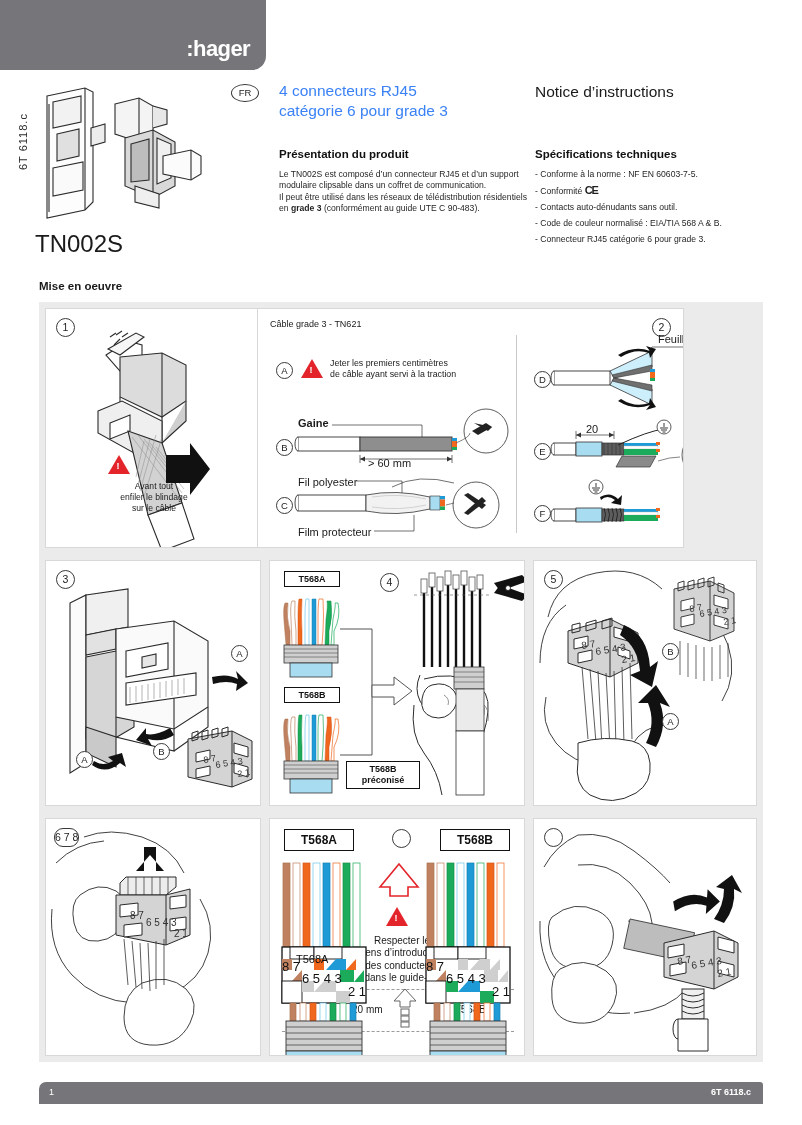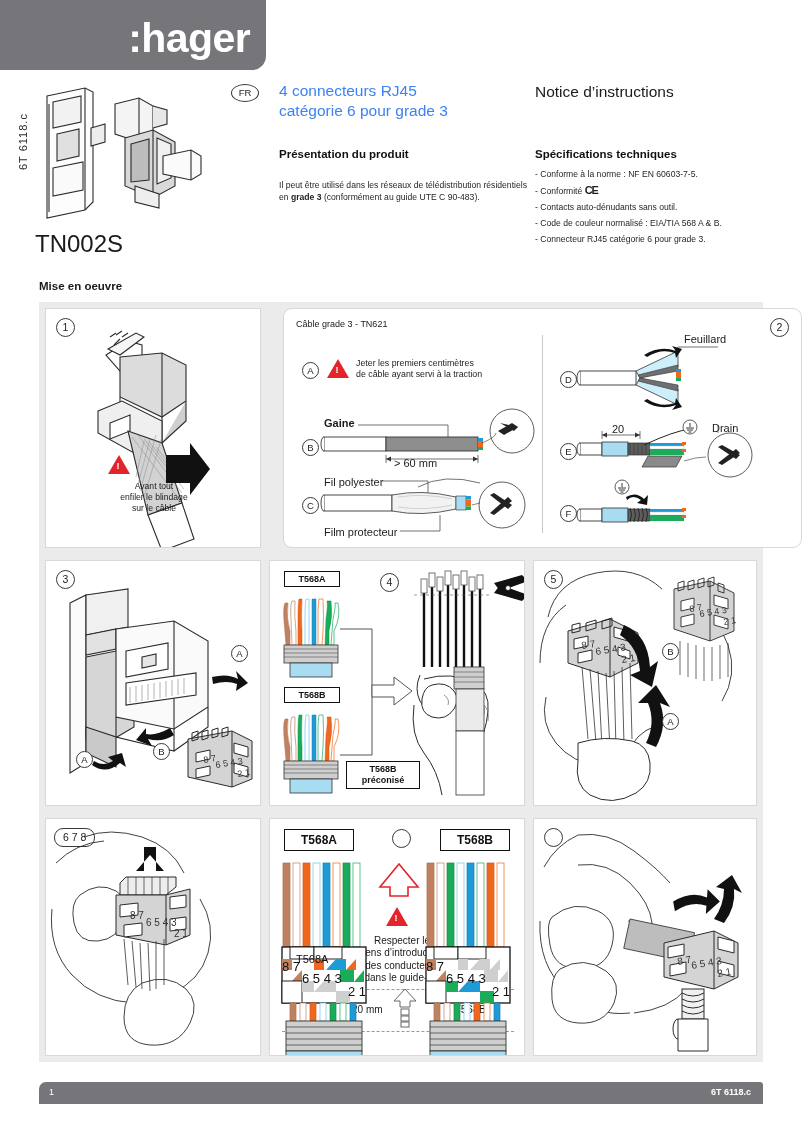--- a/index.html
+++ b/index.html
@@ -10,21 +10,21 @@
     color:#1a1a1a;
     -webkit-font-smoothing:antialiased;
   }
   
   .logo-block{
     position:absolute;left:0;top:0;width:266px;height:70px;
     background:#76767a;border-bottom-right-radius:14px;
   }
   .logo-text{
     position:absolute;right:16px;bottom:8px;
-    color:#fff;font-size:41px;font-weight:bold;letter-spacing:-0.6px;
+    color:#fff;font-size:22px;font-weight:bold;letter-spacing:-0.6px;
   }
   .vert-code{
     position:absolute;left:17px;top:170px;
     font-size:11px;letter-spacing:1px;color:#2a2a2a;
     transform:rotate(-90deg);transform-origin:left top;
     white-space:nowrap;
   }
   .product-art{
     position:absolute;left:35px;top:82px;width:190px;height:150px;
   }
@@ -69,21 +69,21 @@
   .panel{
     position:absolute;background:#ffffff;border:1px solid #d8d8d8;
     box-sizing:border-box;overflow:hidden;
   }
   .r1{top:6px;height:240px;}
   .r2{top:258px;height:246px;}
   .r3{top:516px;height:238px;}
   .cA{left:6px;width:216px;}
   .cB{left:230px;width:256px;}
   .cC{left:494px;width:224px;}
-  .p-wide{left:244px;width:519px;border-radius:9px;}
+  .p-wide{left:218px;width:427px;}
   .step-num{
     position:absolute;width:17px;height:17px;border:1px solid #3a3a3a;
     border-radius:50%;font-size:10.5px;line-height:17px;text-align:center;
     color:#222;background:#fff;
   }
   .letter-badge{
     position:absolute;width:15px;height:15px;border:1px solid #3a3a3a;
     border-radius:50%;font-size:9.5px;line-height:15px;text-align:center;
     color:#222;background:#fff;
   }
@@ -159,21 +159,21 @@
 <div class="main-title">
   <div>4 connecteurs RJ45</div>
   <div>catégorie 6 pour grade 3</div>
 </div>
 
 <div class="notice-title">Notice d’instructions</div>
 
 <div class="presentation">
   <div class="sec-head">Présentation du produit</div>
   <div class="body">
-    <br>
+    <span>Le TN002S est composé d’un connecteur RJ45 et d’un support modulaire clipsable dans un coffret de communication.</span><br>
     <span>Il peut être utilisé dans les réseaux de télédistribution résidentiels en </span><b>grade 3</b><span> (conformément au guide UTE C 90-483).</span>
   </div>
 </div>
 
 <div class="specs">
   <div class="sec-head">Spécifications techniques</div>
   <ul>
     <li>- Conforme à la norme : NF EN 60603-7-5.</li>
     <li><span>- Conformité</span> <span class="ce">CE</span></li>
     <li>- Contacts auto-dénudants sans outil.</li>
@@ -530,21 +530,21 @@
       <path d="M40 176 q26 -8 54 -2 q16 4 18 22 q2 20 -14 30 q-24 14 -46 2 q-16 -10 -12 -34 Z" fill="#fff" stroke="#2b2b2b" stroke-width="1"></path>
 
       <path d="M86 58 q24 10 26 42 l8 -6 l-6 26 l-22 -12 l10 -4 q-2 -24 -20 -36 z" fill="#111"></path>
       <path d="M118 180 q12 -22 4 -44 l10 4 l-14 -22 l-18 18 l10 0 q8 20 -2 40 z" fill="#111"></path>
     </svg>
     <div class="letter-badge" style="left:128px;top:82px;">B</div>
     <div class="letter-badge" style="left:128px;top:152px;">A</div>
   </div>
 
   <div class="panel r3 cA">
-    <div class="step-num" style="left:8px;top:9px;width:auto;padding:0 8px;border-radius:9px;">6 7 8</div>
+    <div class="step-num" style="left:8px;top:9px;width:auto;padding:0 0;border-radius:9px;">6 7 8</div>
     <svg style="position:absolute;left:4px;top:6px;" width="208" height="228" viewBox="0 0 208 228">
       <g fill="none" stroke="#2b2b2b" stroke-width="0.9">
         <path d="M34 12 q26 -10 58 0 q30 10 42 36"></path>
         <path d="M6 38 q20 -20 48 -22"></path>
         <path d="M2 84 q-4 40 20 66 q24 26 62 28"></path>
         <path d="M78 198 q30 -6 46 -28"></path>
         <path d="M150 74 q16 26 8 54 q-8 28 -36 40"></path>
         <path d="M30 70 q18 -14 36 -4 q14 8 8 28 q-6 20 -26 22 q-20 2 -24 -18 q-4 -20 6 -28 Z" fill="#fff"></path>
         <path d="M92 158 q26 -10 44 6 q14 14 4 34 q-12 24 -40 22 q-26 -2 -26 -28 q0 -24 18 -34 Z" fill="#fff"></path>
       </g>

